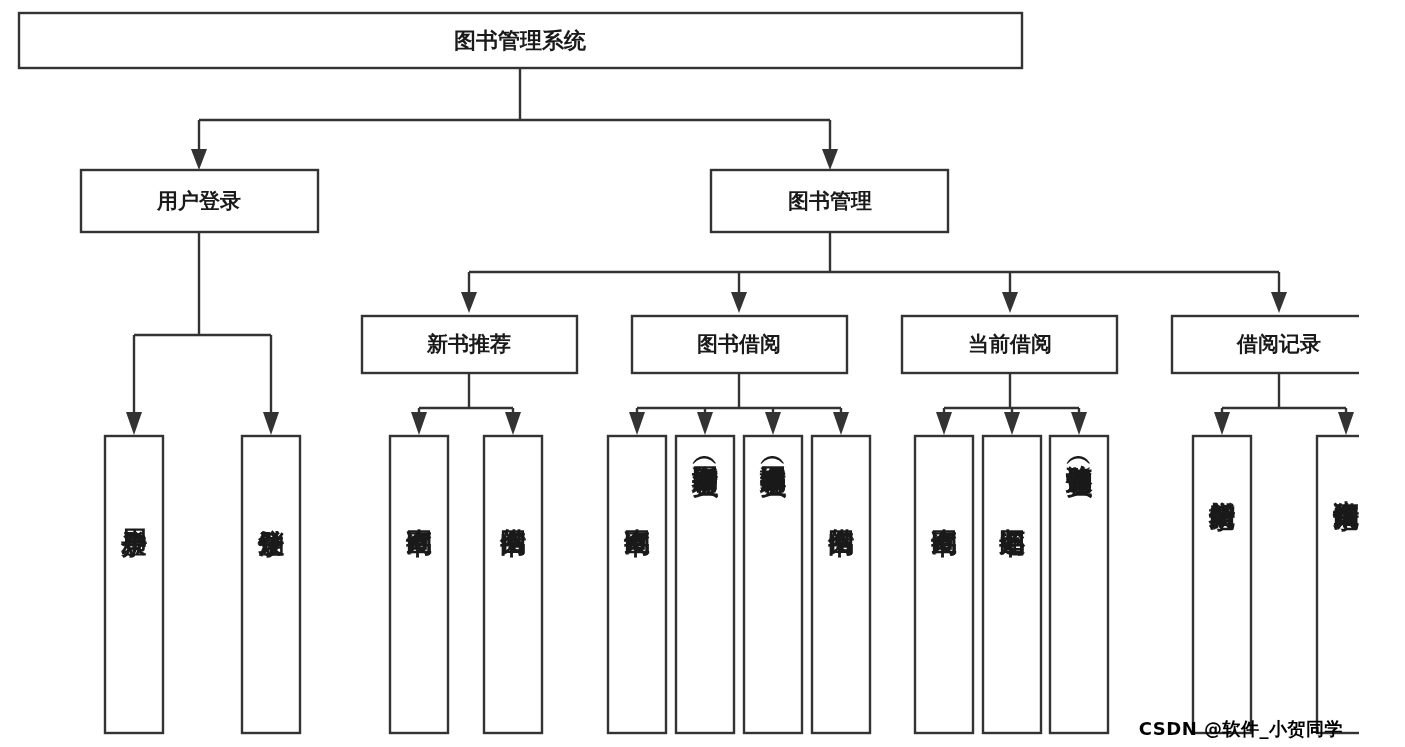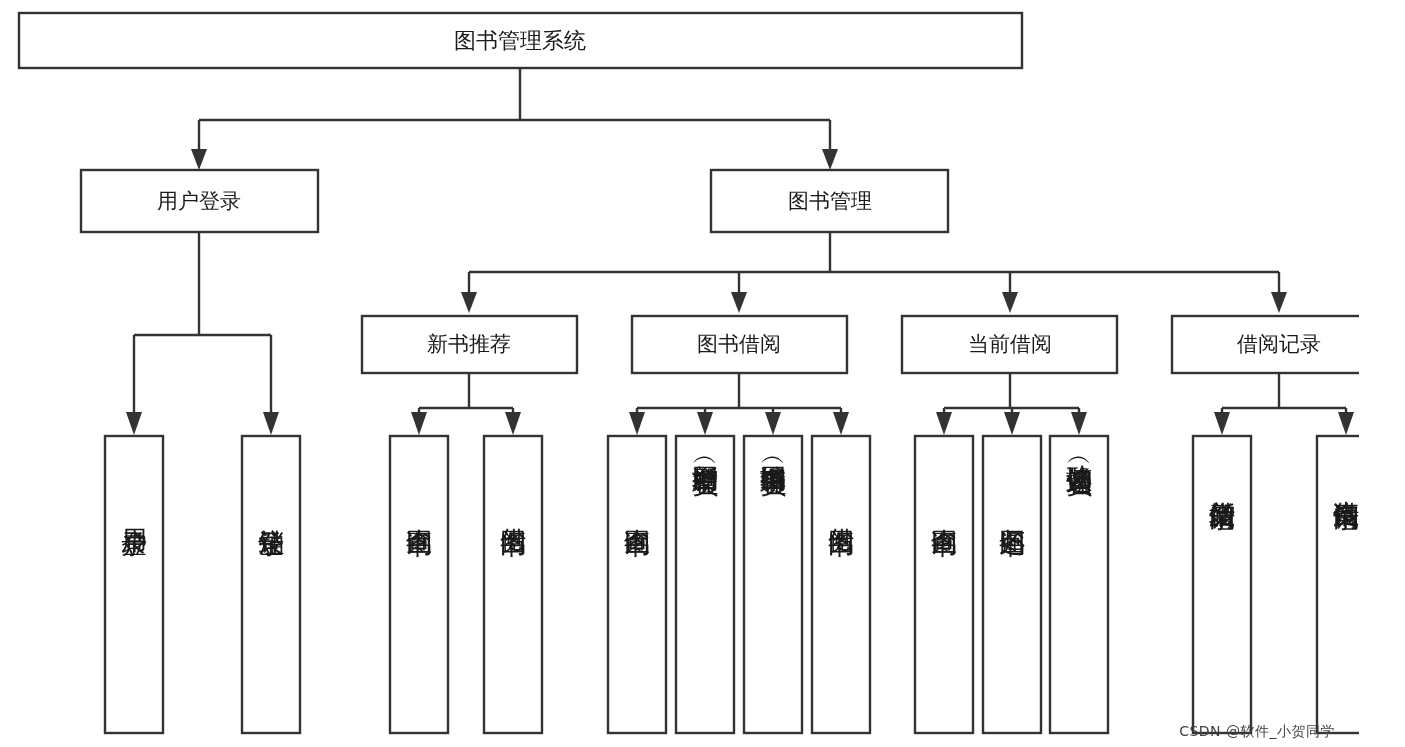--- a/index.html
+++ b/index.html
@@ -10,20 +10,21 @@
   }
   body {
     font-family: "DejaVu Sans", "Liberation Sans", sans-serif;
   }
   #diagram-root {
     position: relative;
     width: 1359px;
     height: 747px;
     background: #ffffff;
     overflow: hidden;
+    font-weight: bold;
   }
   svg.diagram-canvas {
     position: absolute;
     left: 0;
     top: 0;
     width: 1405px;
     height: 747px;
     display: block;
   }
   .node-box {
@@ -65,25 +66,25 @@
     font-family: "DejaVu Sans", "Liberation Sans", sans-serif;
     font-size: 26px;
     line-height: 1.06;
     letter-spacing: 1px;
     color: #1a1a1a;
     white-space: nowrap;
     text-align: left;
   }
   .watermark {
     position: absolute;
-    right: 24px;
+    right: 16px;
     bottom: 6px;
     font-family: "DejaVu Sans", "Liberation Sans", sans-serif;
-    font-size: 14px;
-    color: #404040;
+    font-size: 18px;
+    color: #000000;
     letter-spacing: 0.5px;
     white-space: nowrap;
   }
 </style>
 </head>
 <body>
 
 <div id="diagram-root">
 
   <svg class="diagram-canvas" viewBox="0 0 1405 747" xmlns="http://www.w3.org/2000/svg">

